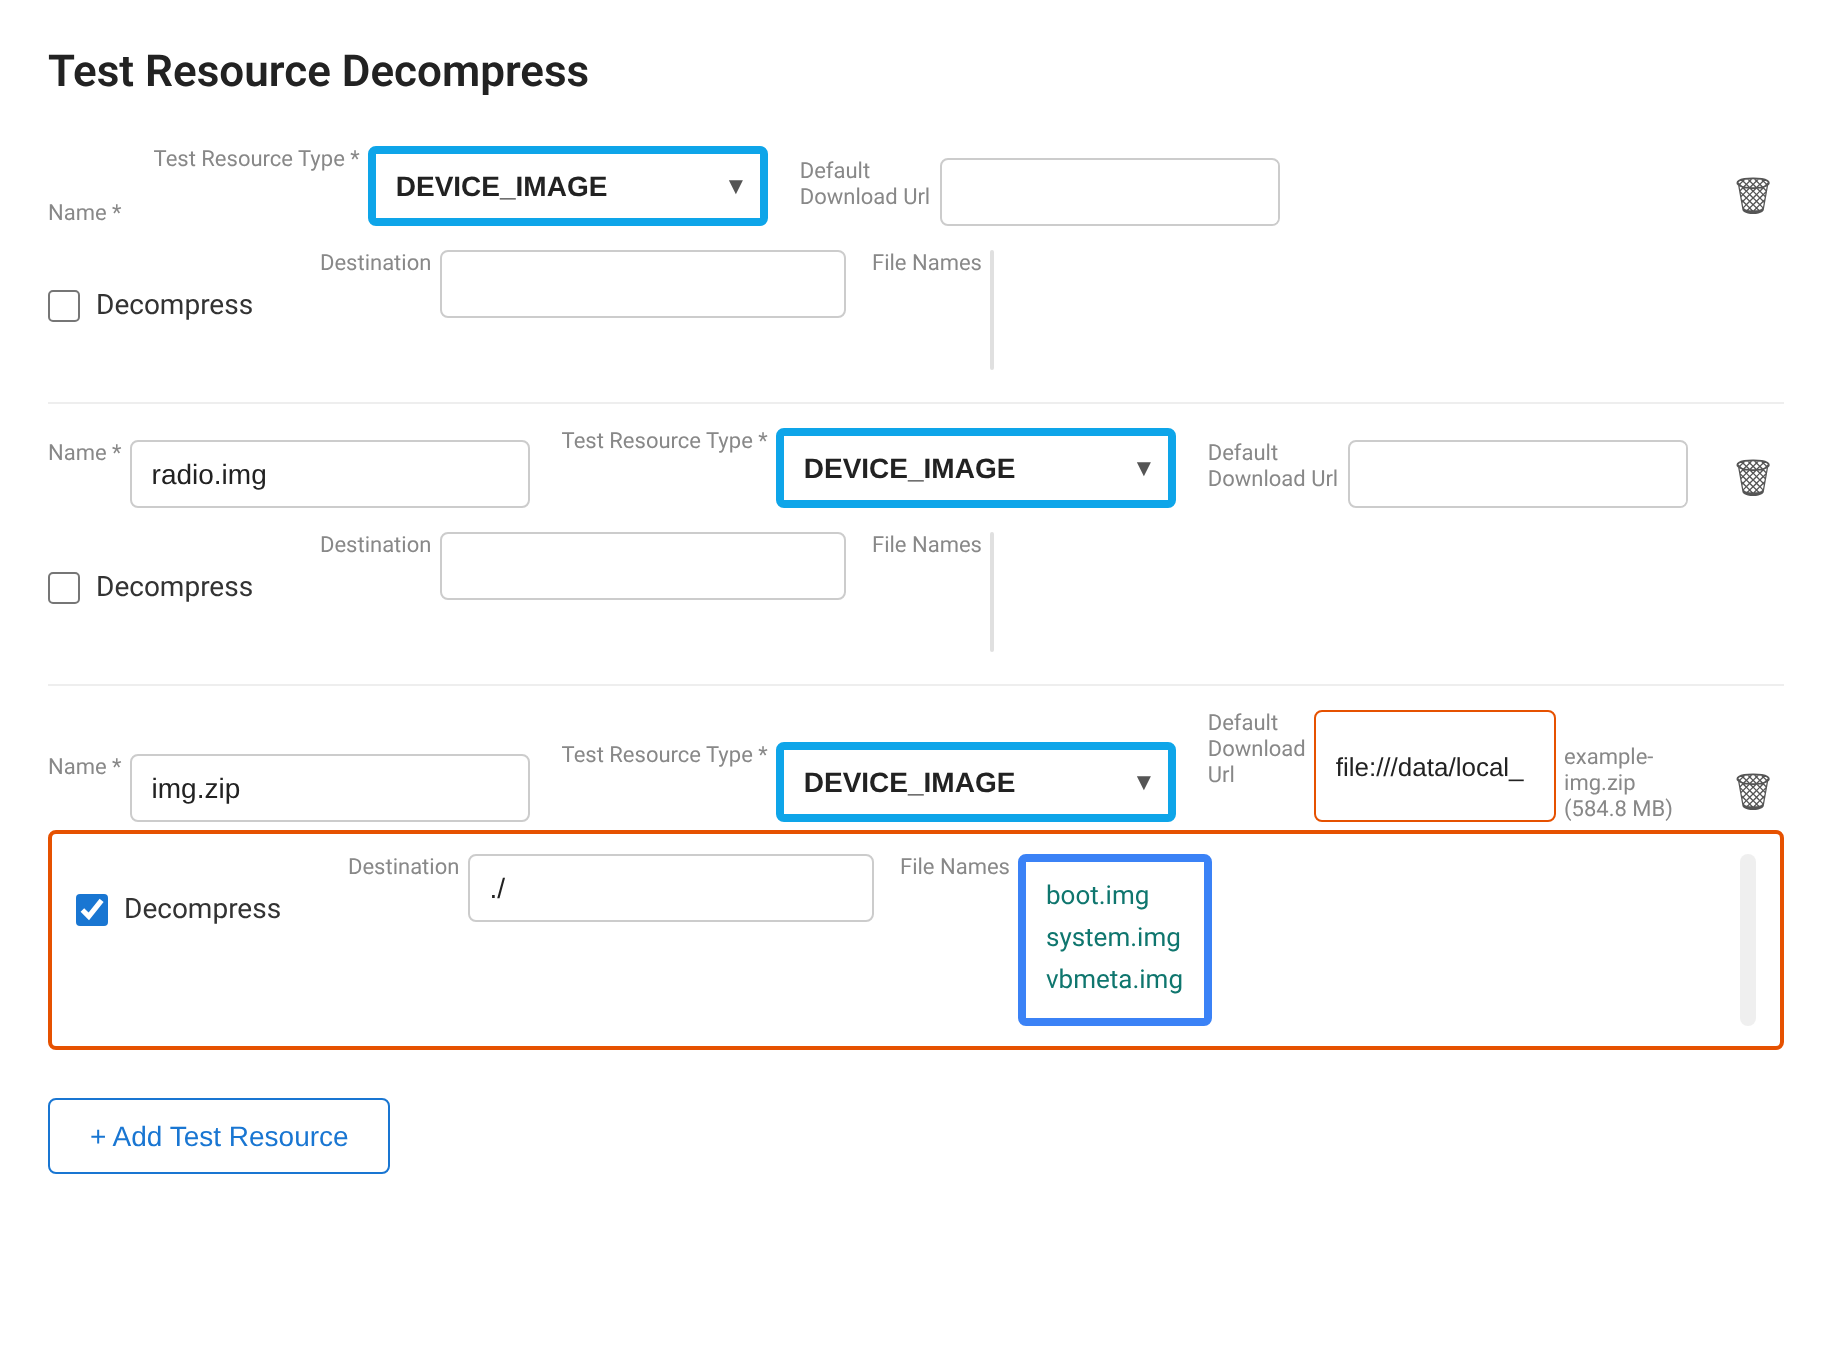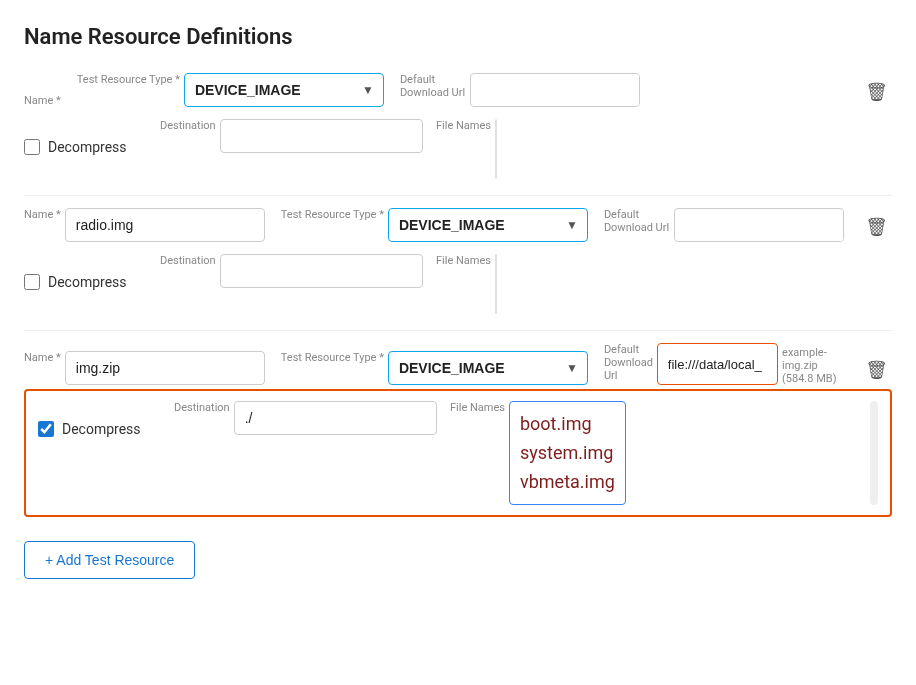--- a/index.html
+++ b/index.html
@@ -46,21 +46,21 @@
     }
     .name-field {
       width: 200px;
     }
     .type-select-wrapper {
       position: relative;
       width: 200px;
     }
     .type-select-wrapper select {
       width: 100%;
-      border: 1px solid #0ea5e9;
+      border: 4px solid #0ea5e9;
       border-radius: 4px;
       padding: 8px 10px;
       font-size: 14px;
       font-weight: 600;
       color: #222;
       background: #fff;
       appearance: none;
       outline: none;
       cursor: pointer;
     }
@@ -156,26 +156,26 @@
     }
     .destination-field {
       flex: 1;
       max-width: 260px;
     }
     .filenames-field {
       flex: 1;
       min-width: 180px;
     }
     .filenames-content {
-      border: 1px solid #3b82f6;
+      border: 4px solid #3b82f6;
       border-radius: 4px;
       padding: 8px 10px;
       min-height: 60px;
-      font-size: 18px;
-      color: #7f1d1d;
+      font-size: 13px;
+      color: #0f766e;
       background: #fff;
       line-height: 1.6;
     }
     .filenames-empty {
       min-height: 60px;
       border-radius: 4px;
       background: #fafafa;
       border: 1px solid #e0e0e0;
     }
     .scrollbar-placeholder {
@@ -183,21 +183,21 @@
       background: #e0e0e0;
       border-radius: 4px;
       margin-left: 4px;
       align-self: stretch;
       min-height: 40px;
       opacity: 0.5;
     }
     .file-info {
       font-size: 11px;
       color: #888;
-      margin-top: 3px;
+      margin-top: 17px;
     }
     .add-btn {
       margin-top: 16px;
       border: 1px solid #1976d2;
       background: #fff;
       color: #1976d2;
       border-radius: 4px;
       padding: 10px 20px;
       font-size: 14px;
       cursor: pointer;
@@ -215,21 +215,21 @@
     }
     .row-fields {
       flex: 1;
     }
   </style>
 </head>
 <body>
 
 
 
-<h1>Name Resource Definitions</h1>
+<h1>Test Resource Decompress</h1>
 
 <div id="resources-container">
     <div class="resource-block">
       <div class="row-with-delete">
         <div class="row-fields">
           <div class="resource-row">
             <div class="field-group">
               <label>Name *</label>
             </div>
             <div class="field-group">

